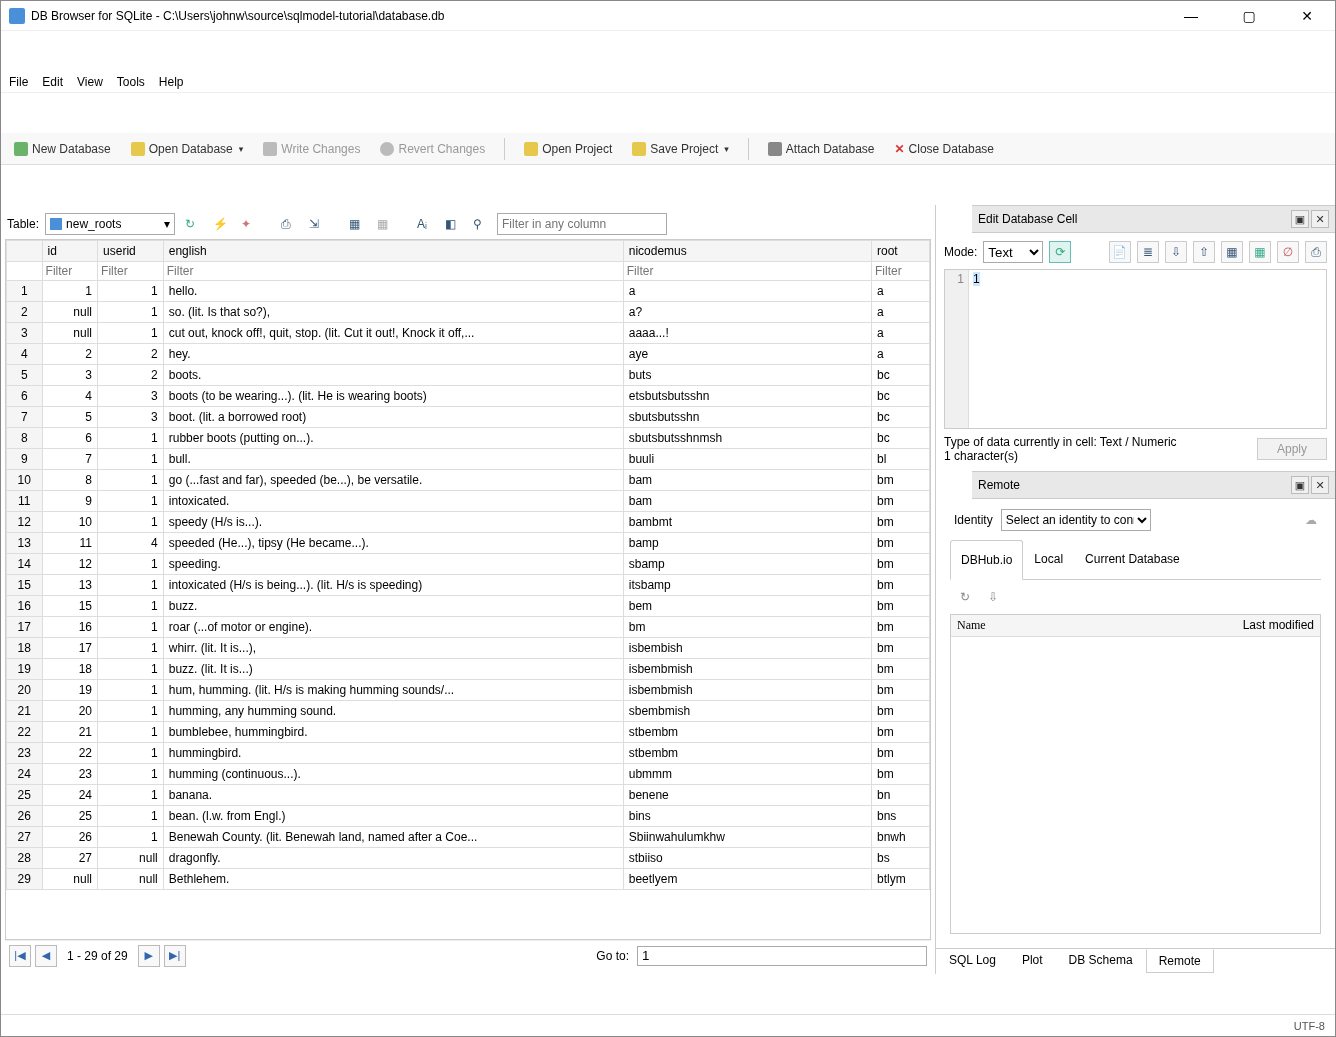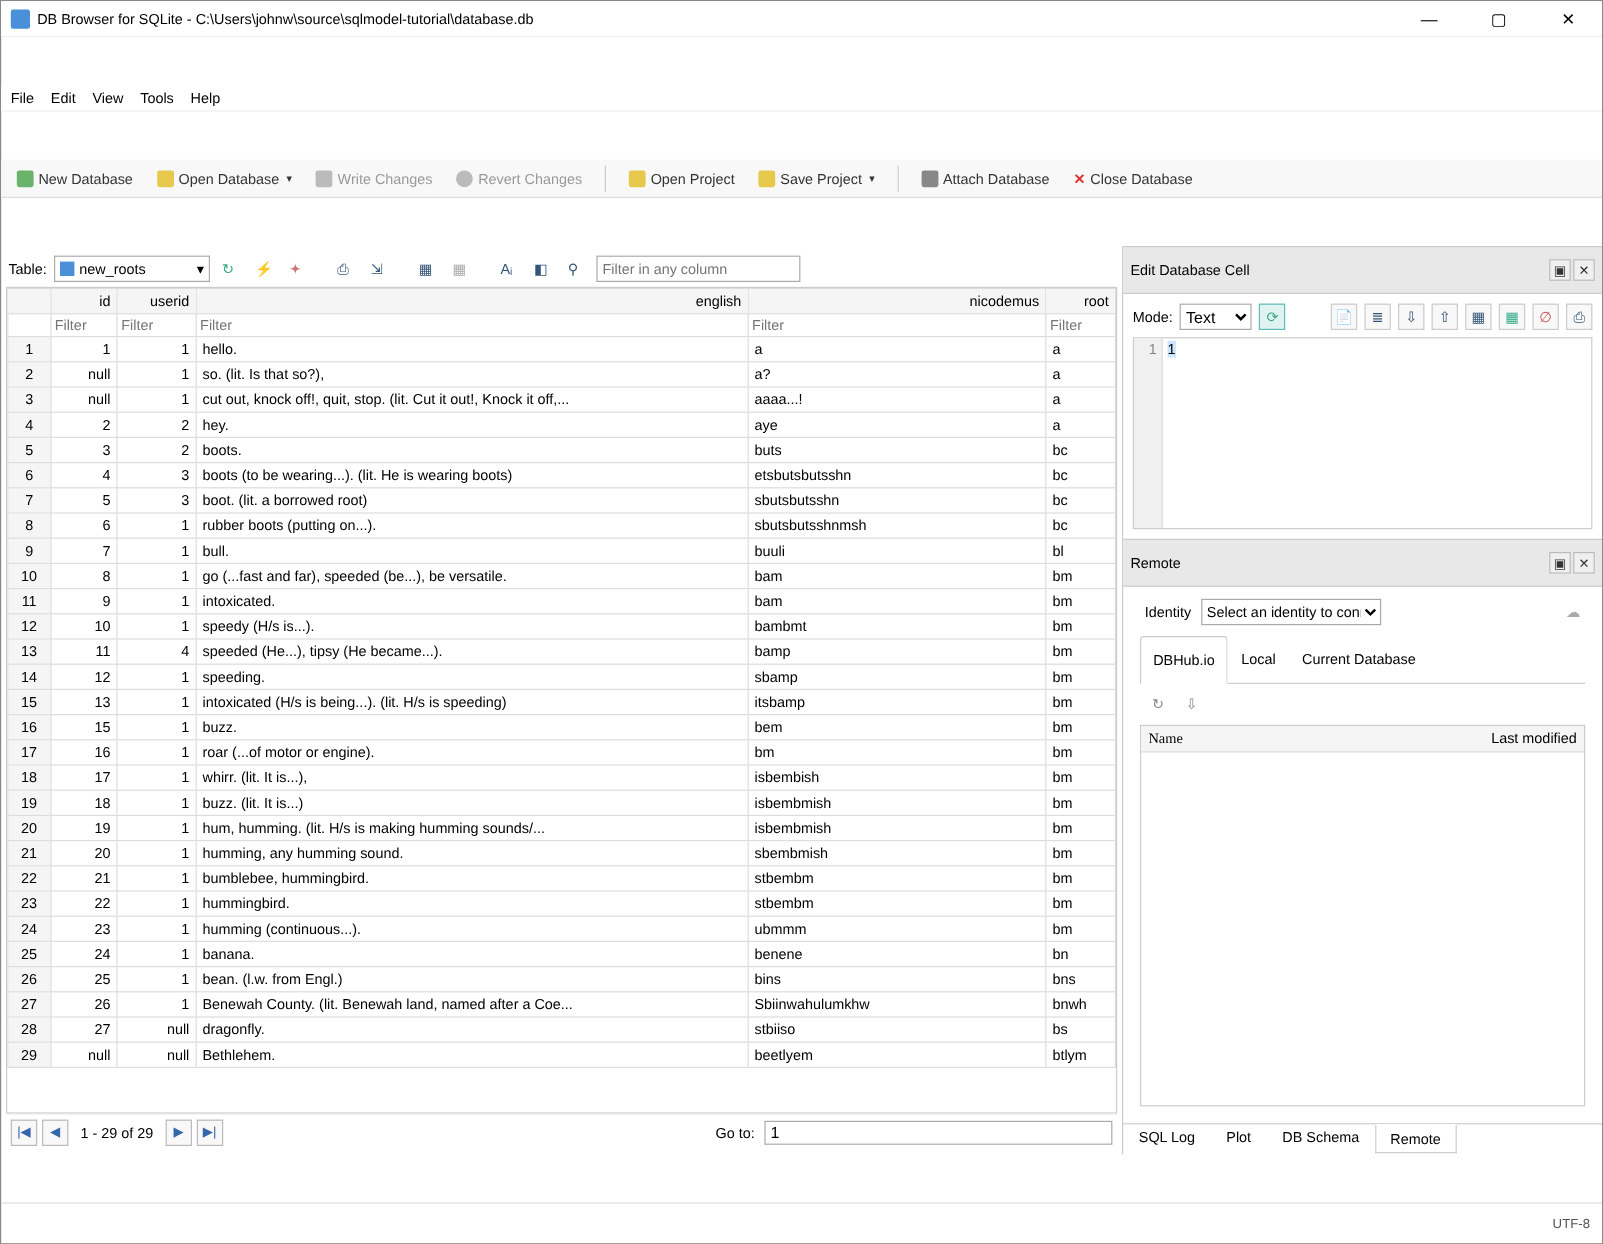--- a/index.html
+++ b/index.html
@@ -30,38 +30,38 @@
 .table-bar { height: 30px; display: flex; align-items: center; gap: 6px; padding: 4px 2px; }
 .table-bar label { font-size: 12px; }
 .table-sel { height: 22px; width: 130px; border: 1px solid #aaa; background: #fff; display: flex; align-items: center; padding: 0 4px; gap: 4px; font-size: 12px; }
 .table-sel .ic-t { width: 12px; height: 12px; background: #4a90d9; }
 .ico-btn { width: 22px; height: 22px; display: flex; align-items: center; justify-content: center; border: 1px solid transparent; border-radius: 3px; }
 .ico-btn svg, .ico-btn span { width: 14px; height: 14px; }
 .filter-any { height: 22px; width: 170px; border: 1px solid #aaa; padding: 0 4px; font-size: 12px; }
 .grid-wrap { flex: 1; border: 1px solid #ccc; overflow: auto; min-height: 0; }
 table.grid { border-collapse: collapse; width: 100%; font-size: 12px; }
 table.grid th, table.grid td { border: 1px solid #ddd; padding: 3px 5px; text-align: left; white-space: nowrap; overflow: hidden; text-overflow: ellipsis; }
-table.grid th { background: #f5f5f5; font-weight: normal; text-align: right; position: sticky; top: 0; }
+table.grid th { background: #f5f5f5; font-weight: normal; text-align: left; position: sticky; top: 0; }
 table.grid tr.filter-row input { width: 100%; border: none; background: #fff; font-size: 12px; color: #888; outline: none; }
 table.grid tr.filter-row td { background: #fff; padding: 2px 3px; }
 table.grid td.rownum { background: #f5f5f5; text-align: center; width: 24px; }
 table.grid td.r { text-align: right; }
 .col-id { width: 38px; }
 .col-uid { width: 45px; }
 .col-eng { width: 315px; max-width:315px; }
 .col-nic { width: 170px; }
 .col-root { width: 36px; margin-left: 26px; }
 .pager { height: 30px; display: flex; align-items: center; padding: 2px 4px; gap: 4px; border-top: 1px solid #eee; }
 .pager .nav { width: 22px; height: 22px; border: 1px solid #bbb; background: #f8f8f8; display: flex; align-items: center; justify-content: center; font-size: 11px; color: #3366aa; }
 .pager .spacer { flex: 1; }
 .pager .goto { margin-right: 4px; }
 .pager input { width: 290px; height: 20px; border: 1px solid #aaa; padding: 0 4px; }
 
 .right-pane { width: 400px; display: flex; flex-direction: column; border-left: 1px solid #ccc; }
-.panel-hdr { height: 40px; background: #e8e8e8; border-bottom: 1px solid #ccc; border-top: 1px solid #ccc; display: flex; align-items: center; padding: 0 6px; }
+.panel-hdr { height: 28px; background: #e8e8e8; border-bottom: 1px solid #ccc; border-top: 1px solid #ccc; display: flex; align-items: center; padding: 0 6px; margin-left: 36px; }
 .panel-hdr .t { flex: 1; font-size: 12px; }
 .panel-hdr .pbtn { width: 18px; height: 18px; display: flex; align-items: center; justify-content: center; font-size: 11px; color: #333; border: 1px solid #bbb; margin-left: 2px; background: #f0f0f0;}
 .cell-body { padding: 8px; display: flex; flex-direction: column; gap: 6px; flex: 0 0 auto; }
 .mode-row { display: flex; align-items: center; gap: 6px; }
 .mode-row select { height: 22px; width: 60px; border: 1px solid #aaa; background: #fff; }
 .mode-row .ib { width: 22px; height: 22px; border: 1px solid #ccc; background: #f8f8f8; display:flex; align-items:center; justify-content:center; }
 .mode-row .ib.active { border: 1px solid #6bb; background: #dff3ef; }
 .mode-row .rgap { flex: 1; }
 .cell-editor { border: 1px solid #ccc; height: 160px; display: flex; background: #fff; }
 .cell-editor .gutter { width: 24px; background: #f0f0f0; border-right: 1px solid #ddd; text-align: right; padding: 2px 4px; color: #888; font-size: 12px;}
@@ -78,21 +78,21 @@
 .rtabs .rt.active { border: 1px solid #ccc; border-bottom: 1px solid #fff; background: #fff; border-radius: 3px 3px 0 0; position: relative; top: 1px;}
 .rtoolbar { padding: 6px 10px; display: flex; gap: 6px; }
 .rtoolbar .rb { width: 22px; height: 22px; border: 1px solid transparent; display:flex; align-items:center; justify-content:center; color:#888;}
 .rtable { border: 1px solid #ccc; flex: 1; margin: 0 6px 6px 6px; }
 .rtable .rhead { display: flex; border-bottom: 1px solid #ddd; background: #f5f5f5; font-size: 12px;}
 .rtable .rhead div { padding: 3px 6px; }
 .rtable .rh-name { flex: 1; font-family: Liberation Serif, serif; }
 .bottom-tabs { height: 26px; border-top: 1px solid #ccc; display: flex; align-items: flex-start; }
 .bottom-tabs .bt { padding: 4px 12px; font-size: 12px; border: 1px solid transparent; border-top: none; }
 .bottom-tabs .bt.active { border: 1px solid #ccc; border-top: 1px solid #fff; background: #fff; }
-.statusbar { height: 34px; border-top: 1px solid #ddd; display: flex; align-items: center; justify-content: flex-end; padding: 0 10px; font-size: 11px; color: #555;}
+.statusbar { height: 22px; border-top: 1px solid #ddd; display: flex; align-items: center; justify-content: flex-end; padding: 0 10px; font-size: 11px; color: #555;}
 </style>
 </head>
 <body>
 
 <div class="window">
   <div class="titlebar">
     <span style="width:16px;height:16px;background:#4a90d9;border-radius:2px;margin-right:6px;"></span>
     <span class="title">DB Browser for SQLite - C:\Users\johnw\source\sqlmodel-tutorial\database.db</span>
     <div class="win-btns">
       <div class="win-btn">—</div>
@@ -499,20 +499,27 @@
               <span style="color:#c55;">∅</span>
             </div>
           <div class="ib">
               <span style="color:#357;">⎙</span>
             </div>
         </div>
         <div class="cell-editor">
           <div class="gutter">1</div>
           <div class="txt"><span class="sel">1</span></div>
         </div>
+        <div class="info-row">
+          <div class="lbl">
+            <div>Type of data currently in cell: Text / Numeric</div>
+            <div>1 character(s)</div>
+          </div>
+          <div class="apply-btn">Apply</div>
+        </div>
       </div>
 
       <div class="panel-hdr">
         <span class="t">Remote</span>
         <span class="pbtn">▣</span>
         <span class="pbtn">✕</span>
       </div>
       <div class="remote-body">
         <div class="ident-row">
           <span>Identity</span>

